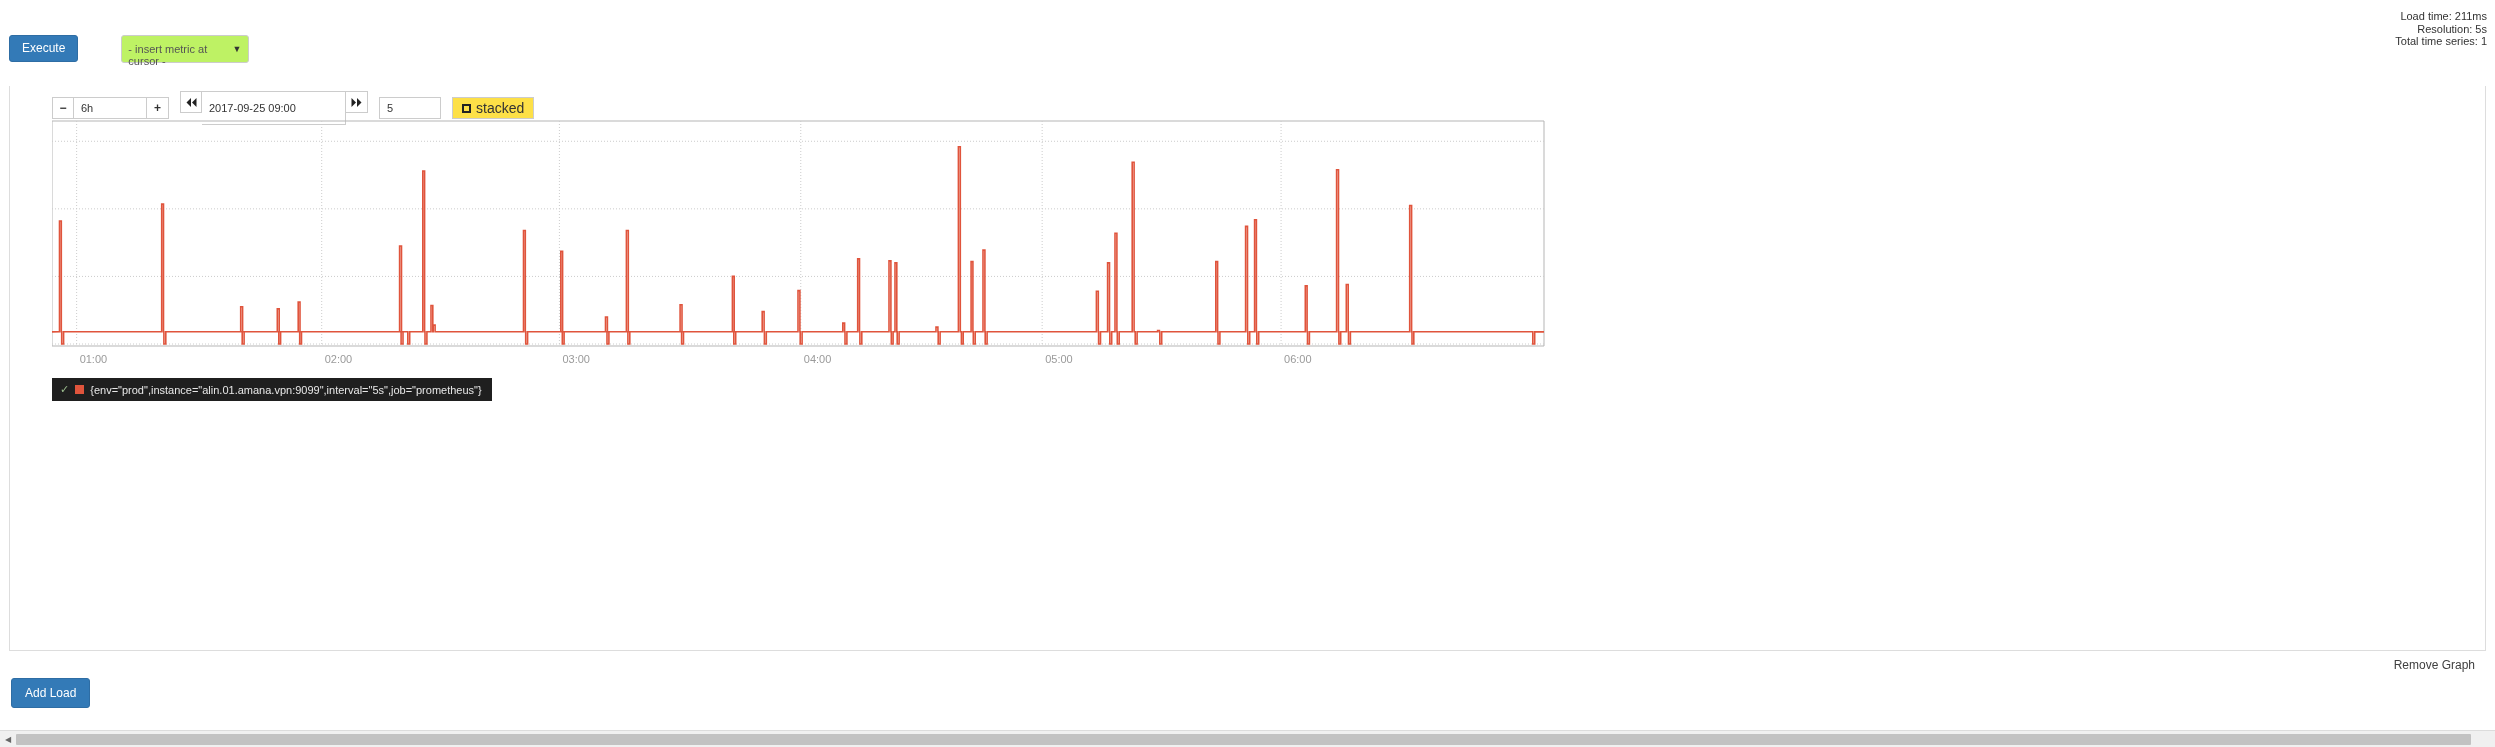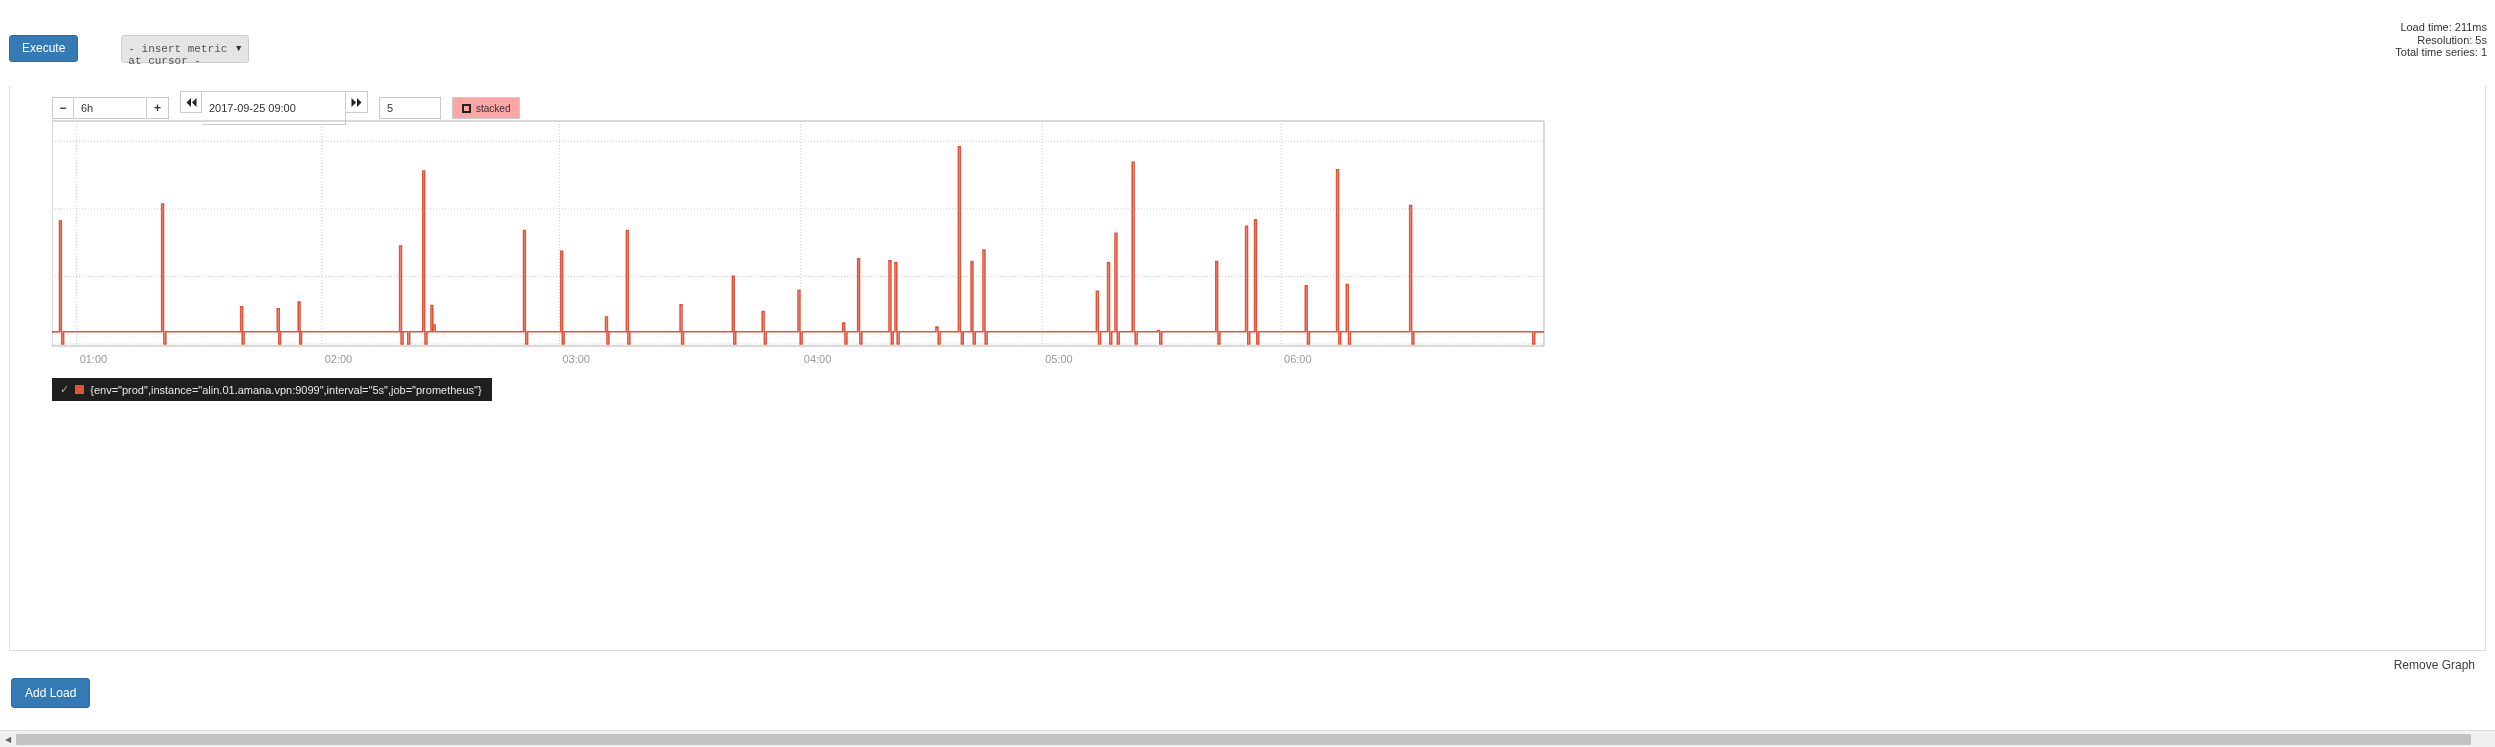--- a/index.html
+++ b/index.html
@@ -21,34 +21,34 @@
   }
   .expr-underline {
     position:absolute; pointer-events:none; height:3px;
     background-image: repeating-linear-gradient(125deg,#d33 0 1.4px, transparent 1.4px 3px);
     opacity:.85;
   }
 
   
   .loadinfo {
     position:absolute; right:8px; top:10px; text-align:right;
-    font-size:11px; color:#333; line-height:12.6px;margin-top:11px;
+    font-size:11px; color:#333; line-height:12.6px;
   }
 
   
   .exec-row { position:absolute; left:9px; top:35px; display:flex; align-items:flex-start;gap:33px; }
   .btn-primary {
     background:#337ab7; border:1px solid #2e6da4; color:#fff;
     font-size:12px; padding:6px 12px; border-radius:3px; cursor:pointer;
     font-family:"Liberation Sans", sans-serif; line-height:1.1;
   }
   .metric-select {
     margin-left:10px; width:128px; height:28px; border:1px solid #ccc; border-radius:3px;
-    background:#e5e5e5; font-size:11px; color:#555; padding:15px 18px 3px 6px;
-    font-family:Liberation Mono, monospace; cursor:pointer;
+    background:#bef264; font-size:11px; color:#555; padding:15px 18px 3px 6px;
+    font-family:Liberation Sans, sans-serif; cursor:pointer;
     display:flex; align-items:center; justify-content:center; position:relative;
   }
   .metric-select .caret {
     position:absolute; right:7px; top:50%; transform:translateY(-50%);
     font-size:9px; color:#333;
   }
 
   
   .tabs { position:absolute; left:9px; top:64px; width:2477px; height:22px;
           border-bottom:1px solid #ddd; display:flex; align-items:flex-end; }
@@ -67,21 +67,21 @@
   .grp > * { border:1px solid #ccc; background:#fff; height:22px; font-size:11px;
              display:flex; align-items:center; color:#333;
              font-family:"Liberation Sans", sans-serif; }
   .grp > *:not(:first-child) { border-left:none; }
   .grp .b { width:22px; justify-content:center; cursor:pointer; font-weight:bold; font-size:12px; }
   .grp .f-range { width:73px; padding:0 7px; }
   .grp .f-time  { width:144px; padding:16px 7px; }
   .f-res { width:62px; border:1px solid #ccc; height:22px; font-size:11px; color:#333;
            padding:0 7px; display:flex; align-items:center; background:#fff;
            font-family:"Liberation Sans", sans-serif; }
-  .stacked-btn { height:22px; border:1px solid #ccc; background:#fca5a5; font-size:10px;
+  .stacked-btn { height:22px; border:1px solid #ccc; background:#fde047; font-size:14px;
                  padding:0 9px; display:flex; align-items:center; gap:5px; cursor:pointer;
                  color:#333; font-family:"Liberation Sans", sans-serif; }
   .sq { width:9px; height:9px; border:2px solid #222; display:inline-block; }
 
   
   .plot { position:absolute; left:42px; top:33px; width:1494px; height:249px; }
   .plot svg { display:block; }
 
   
   .legend { position:absolute; left:42px; top:292px; background:#1f1f1f; color:#e8e8e8;

